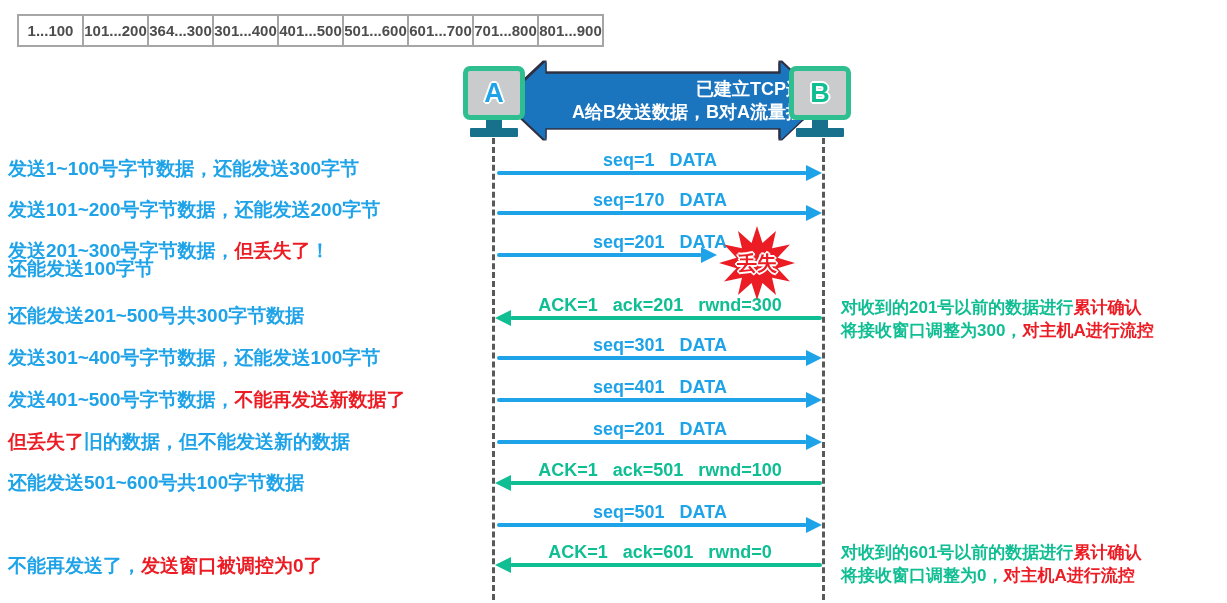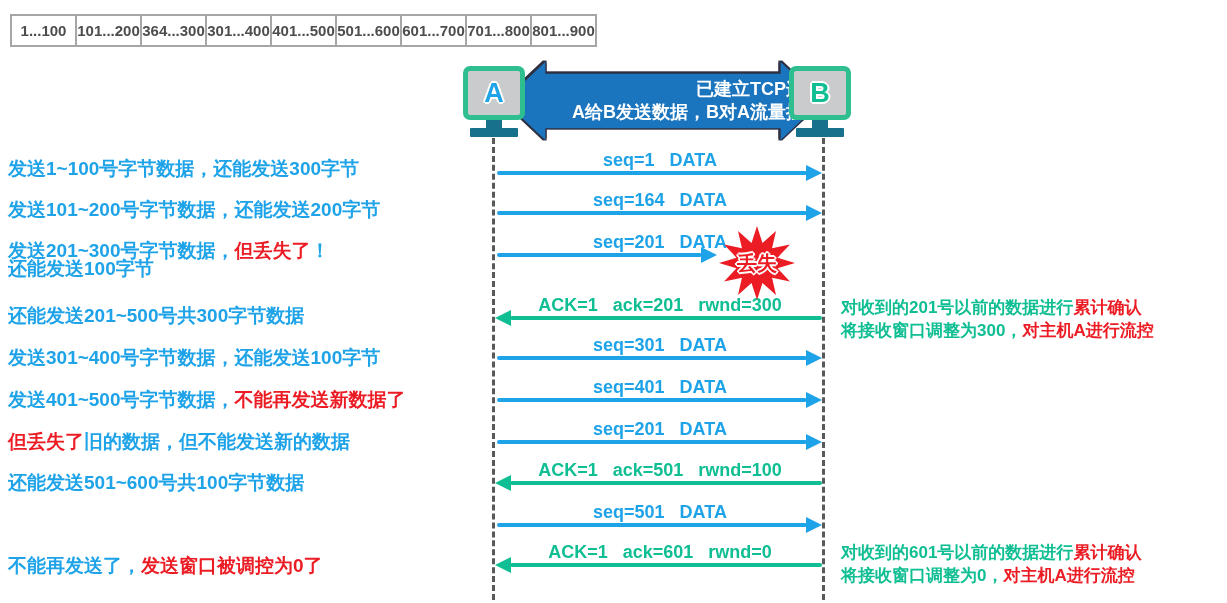--- a/index.html
+++ b/index.html
@@ -4,21 +4,21 @@
 <style>
   html,body{margin:0;padding:0;background:#fff;}
   .stage{position:relative;width:1227px;height:603px;background:#fff;overflow:hidden;
          font-family:"Liberation Sans",sans-serif;}
 
   
   .byte-table{position:absolute;left:8px;top:14px;display:flex;}
   .byte-cell{box-sizing:border-box;width:67px;height:33px;border:2px solid var(--table_border);
              margin-left:-2px;display:flex;align-items:center;justify-content:center;
              font-size:15px;font-weight:bold;color:var(--gray_text);background:#fff;white-space:pre;}
-  .byte-cell:first-child{margin-left:2px;}
+  .byte-cell:first-child{margin-left:9px;}
 
   
   .banner-wrap{position:absolute;left:504px;top:62px;width:318px;height:78px;
                filter:drop-shadow(1.5px 0 0 var(--banner_outline)) drop-shadow(-1.5px 0 0 var(--banner_outline))
                       drop-shadow(0 1.5px 0 var(--banner_outline)) drop-shadow(0 -1.5px 0 var(--banner_outline));}
   .banner-arrow{width:100%;height:100%;background:var(--banner);
     clip-path:polygon(0 50%,13% 0,13% 15%,87% 15%,87% 0,100% 50%,87% 100%,87% 85%,13% 85%,13% 100%);
     display:flex;flex-direction:column;align-items:flex-end;justify-content:center;}
   .banner-text{color:#fff;font-weight:bold;font-size:18px;line-height:23px;text-align:center;white-space:nowrap;}
 
@@ -103,21 +103,21 @@
   </div>
 
   <div class="lifeline" style="left:492px;"></div>
   <div class="lifeline" style="left:822px;"></div>
 
   <div class="msg-label blue" style="top:150px;">seq=1   DATA</div>
   <div class="arr blue" style="top:171px;left:497px;width:310px;">
       <i class="head head-r"></i>
     </div>
 
-  <div class="msg-label blue" style="top:190px;">seq=164   DATA</div>
+  <div class="msg-label blue" style="top:190px;">seq=170   DATA</div>
   <div class="arr blue" style="top:211px;left:497px;width:310px;">
       <i class="head head-r"></i>
     </div>
 
   <div class="msg-label blue" style="top:232px;">seq=201   DATA</div>
   <div class="arr blue" style="top:253px;left:497px;width:205px;">
       <i class="head head-r"></i>
     </div>
   <div class="burst">
     <span class="burst-text">丢失</span>

